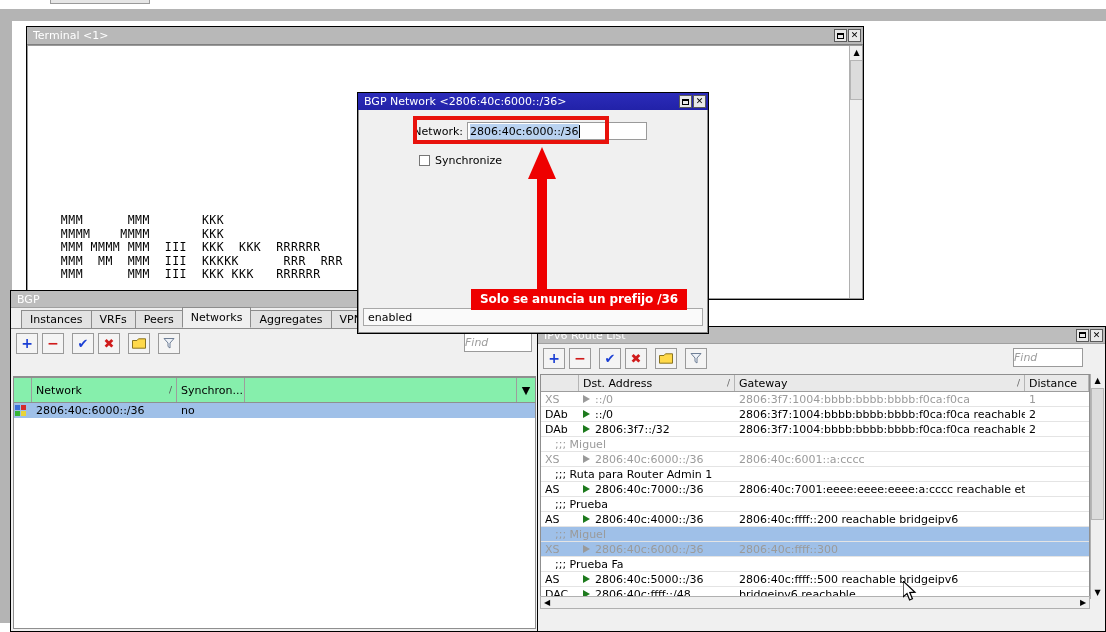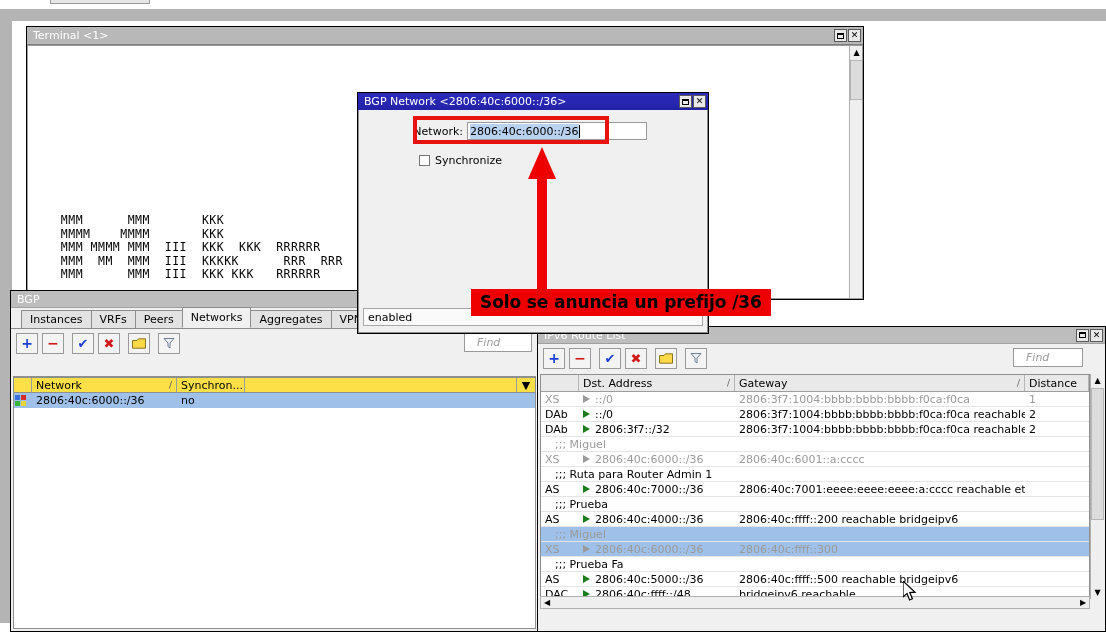--- a/index.html
+++ b/index.html
@@ -120,26 +120,26 @@
     border: 1px solid #9a9a9a;
     margin-right: 4px;
     display: flex; align-items: center; justify-content: center;
     font-size: 14px; font-weight: bold; line-height: 1;
   }
   .tbtn.gap { margin-left: 4px; }
   .findbox {
     position: absolute; right: 6px; top: 4px;
     width: 68px; height: 19px;
     background: #ffffff; border: 1px solid #9a9a9a;
-    display: flex; align-items: center; padding-left: 12px;
+    display: flex; align-items: center; padding-left: 0;
     color: #9d9d9d; font-style: italic; font-size: 11px;
   }
   .grid-head {
-    display: flex; height: 16px;
-    background: #fde047;
+    display: flex; height: 26px;
+    background: #86efac;
     border-top: 1px solid #8f8f8f;
     border-bottom: 1px solid #8f8f8f;
     font-size: 11px;
   }
   .gh {
     border-right: 1px solid #9d9d9d;
     padding: 0 4px;
     display: flex; align-items: center;
     position: relative;
     white-space: nowrap; overflow: hidden;
@@ -203,22 +203,22 @@
   .dbtn.spaced { margin-top: 8px; }
   .statusline {
     position: absolute; left: 4px; right: 4px; bottom: 6px;
     height: 18px; background: #fafafa; border: 1px solid #a8a8a8;
     display: flex; align-items: center; padding-left: 4px; font-size: 11px;
   }
 
   
   #annotation {
     position: absolute; left: 471px; top: 289px;
-    background: #ee0000; color: #000000;
-    font-weight: bold; font-size: 17px;
+    background: #ee0000; color: #ffffff;
+    font-weight: bold; font-size: 12px;
     padding: 3px 9px 4px 9px;
     z-index: 80; white-space: nowrap;
     letter-spacing: -0.1px;
   }
   #arrow { position: absolute; left: 520px; top: 145px; z-index: 79; }
 
   
   #routes { left: 537px; top: 326px; width: 569px; height: 306px; }
   #routes .rl-title {
     height: 17px; background: #bdbdbd; color: #fff; font-size: 11px;

